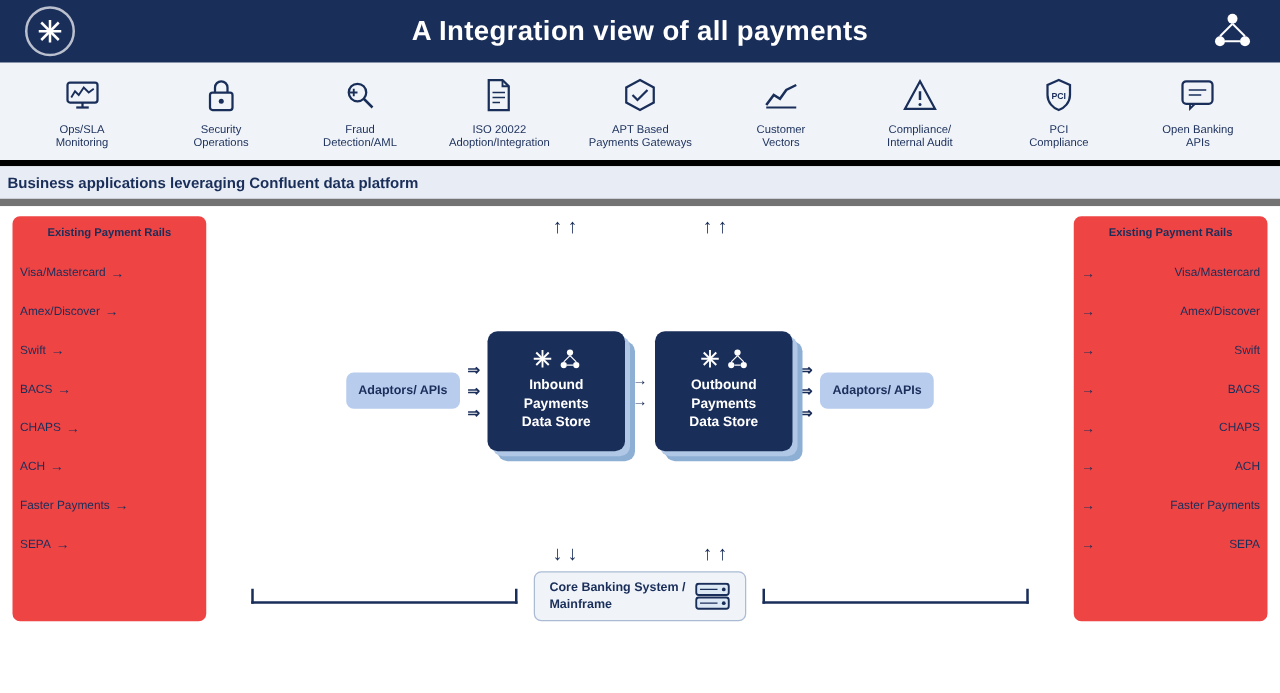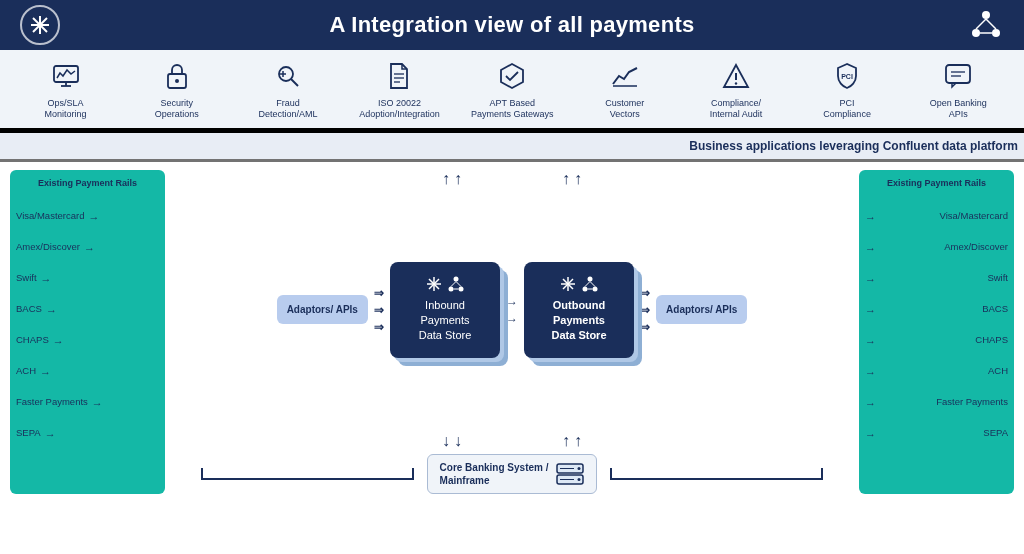--- a/index.html
+++ b/index.html
@@ -76,42 +76,42 @@
       font-size: 9px;
       color: #1a2e5a;
       text-align: center;
       line-height: 1.2;
       font-weight: 500;
     }
 
     
     .business-bar {
       background: #e8edf5;
-      text-align: right;
+      text-align: left;
       padding: 6px;
       font-size: 12px;
       font-weight: 600;
       color: #1a2e5a;
-      border-bottom: 3px solid #737373;
+      border-bottom: 6px solid #737373;
     }
 
     
     .diagram-area {
       display: flex;
       flex-direction: row;
       height: 340px;
       background: #fff;
       padding: 8px 10px;
       gap: 6px;
       position: relative;
     }
 
     
     .rails-panel {
-      background: #14b8a6;
+      background: #ef4444;
       border-radius: 6px;
       padding: 8px 6px;
       width: 155px;
       flex-shrink: 0;
     }
     .rails-title {
       font-size: 9px;
       font-weight: 700;
       color: #1a2e5a;
       margin-bottom: 6px;
@@ -425,21 +425,21 @@
             </svg>
             <svg width="16" height="16" viewBox="0 0 16 16" fill="none">
               <circle cx="8" cy="3" r="2.5" fill="white"></circle>
               <circle cx="3" cy="13" r="2.5" fill="white"></circle>
               <circle cx="13" cy="13" r="2.5" fill="white"></circle>
               <line x1="8" y1="5.5" x2="3" y2="10.5" stroke="white" stroke-width="1"></line>
               <line x1="8" y1="5.5" x2="13" y2="10.5" stroke="white" stroke-width="1"></line>
               <line x1="5.5" y1="13" x2="10.5" y2="13" stroke="white" stroke-width="1"></line>
             </svg>
           </div>
-          <span style="font-size:11px; font-weight:400; line-height:1.4;">Inbound<br>Payments<br>Data Store</span>
+          <span style="font-size:11px; font-weight:700; line-height:1.4;">Inbound<br>Payments<br>Data Store</span>
         </div>
       </div>
 
       <div style="display:flex; flex-direction:column; gap:3px; color:#1a2e5a; font-weight:bold; align-items:center;">
         <span style="font-size:12px;">→</span>
         <span style="font-size:12px;">→</span>
       </div>
 
       <div class="data-store-wrapper">
         <div class="data-store-shadow"></div>

